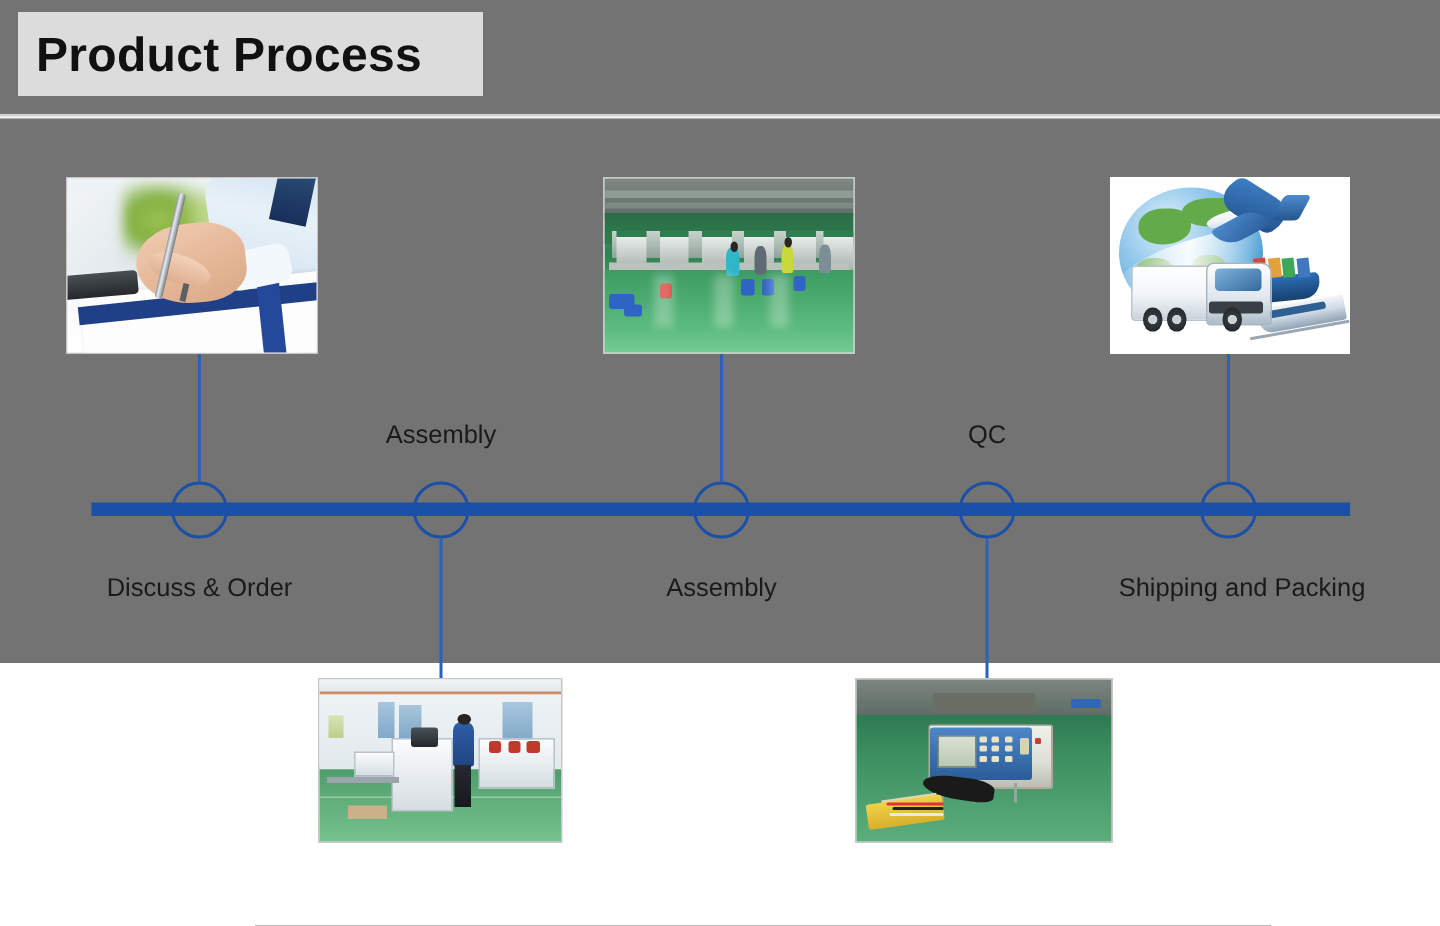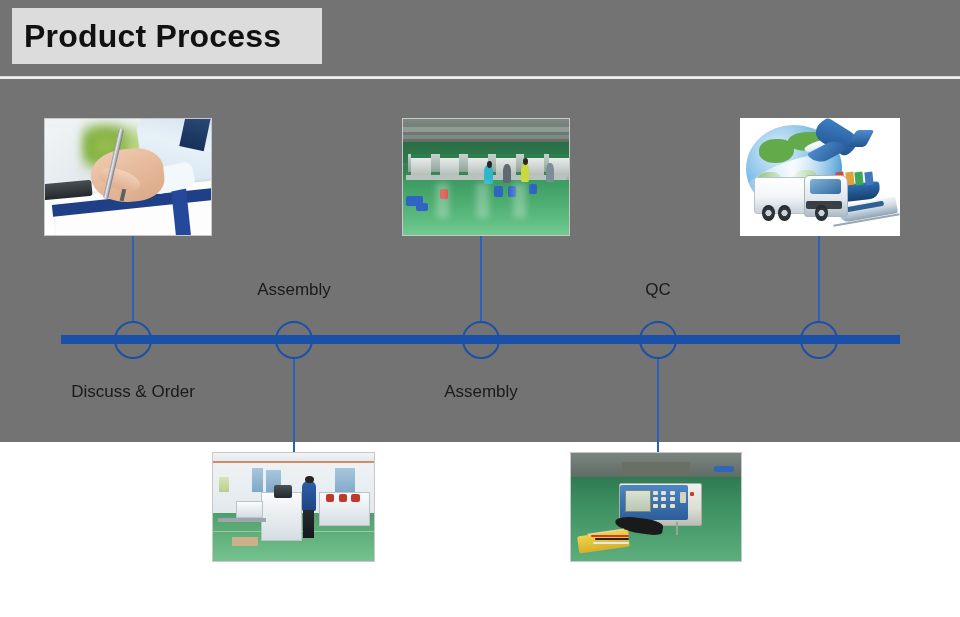--- a/index.html
+++ b/index.html
@@ -298,14 +298,15 @@
   <div class="node" style="left:114px;top:321px;"></div>
   <div class="node" style="left:275px;top:321px;"></div>
   <div class="node" style="left:462px;top:321px;"></div>
   <div class="node" style="left:639px;top:321px;"></div>
   <div class="node" style="left:800px;top:321px;"></div>
 
   <div class="step-label" style="left:133px;top:383px;">Discuss &amp; Order</div>
   <div class="step-label" style="left:294px;top:281px;">Assembly</div>
   <div class="step-label" style="left:481px;top:383px;">Assembly</div>
   <div class="step-label" style="left:658px;top:281px;">QC</div>
+  <div class="step-label" style="left:828px;top:383px;">Shipping and Packing</div>
 
 </div>
 
 </body></html>

